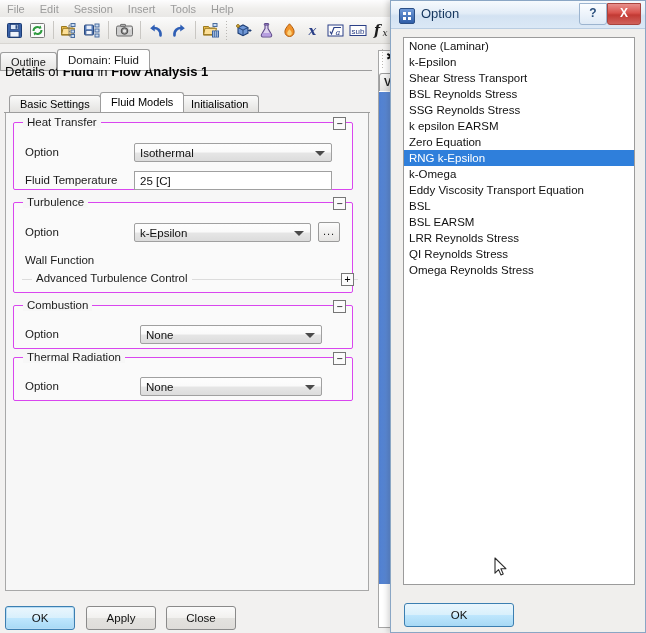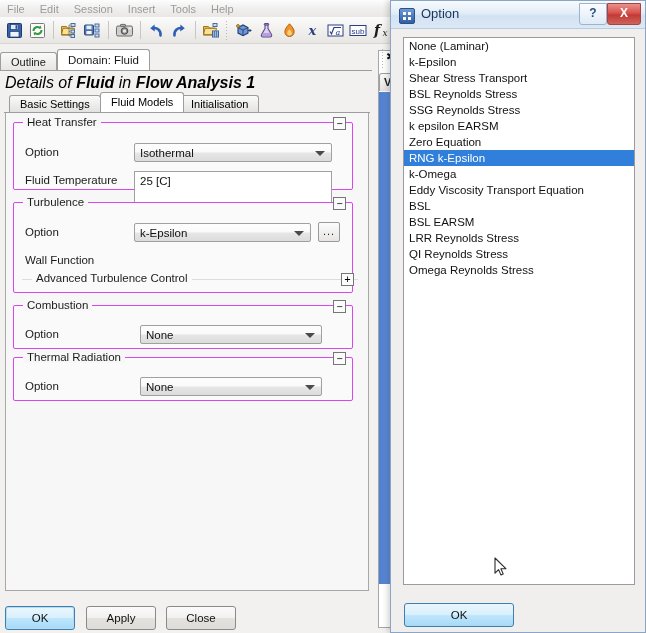--- a/index.html
+++ b/index.html
@@ -67,21 +67,21 @@
   .tab-close {
     position: absolute; right: 24px; top: 52px; width: 15px; height: 15px;
     background: linear-gradient(to bottom,#e8635e,#c1302c);
     border: 1px solid #b04440; border-radius: 2px;
     display:flex; align-items:center; justify-content:center;
     color:#fff; font-size: 10px; font-weight: bold; line-height: 1;
     box-shadow: inset 0 1px 0 rgba(255,255,255,.45);
   }
 
   .details-line {
-    position: absolute; left: 5px; top: 74px; font-size: 16px; color: #000; font-style: italic;
+    position: absolute; left: 5px; top: 64px; font-size: 13px; color: #000;
   }
   .details-line b { font-weight: bold; }
   .subtabs { position: absolute; left: 4px; top: 93px; width: 366px; height: 19px; }
   .subtab {
     position: absolute; bottom: 0; height: 17px; line-height: 17px; padding: 0 10px;
     font-size: 11px; border: 1px solid #9d9d9d; border-bottom: none;
     border-radius: 3px 3px 0 0;
     background: linear-gradient(to bottom, #fafafa, #e3e2e0);
     box-sizing: border-box;
   }
@@ -116,21 +116,21 @@
     border: 1px solid #a0a0a0; border-radius: 2px;
     background: linear-gradient(to bottom, #fdfdfd 0%, #fafafa 48%, #e6e6e6 52%, #dcdcdc 100%);
     font-size: 11.5px; line-height: 18px; padding-left: 5px; color: #111;
   }
   .combo .arrow {
     position: absolute; right: 6px; top: 7px;
     width: 0; height: 0; border-left: 5px solid transparent; border-right: 5px solid transparent;
     border-top: 5px solid #4a4a4a;
   }
   .textfield {
-    position: absolute; height: 32px; box-sizing: border-box;
+    position: absolute; height: 19px; box-sizing: border-box;
     border: 1px solid #a0a0a0; background: #ffffff;
     font-size: 11.5px; line-height: 18px; padding-left: 5px; color: #111;
   }
   .ellipsis-btn {
     position: absolute; width: 22px; height: 20px; box-sizing: border-box;
     border: 1px solid #9a9a9a; border-radius: 2px;
     background: linear-gradient(to bottom,#fcfcfc,#e6e5e3);
     font-size: 11px; line-height: 17px; text-align: center; color: #222; letter-spacing: 1px;
   }
   .sub-collapsible {

